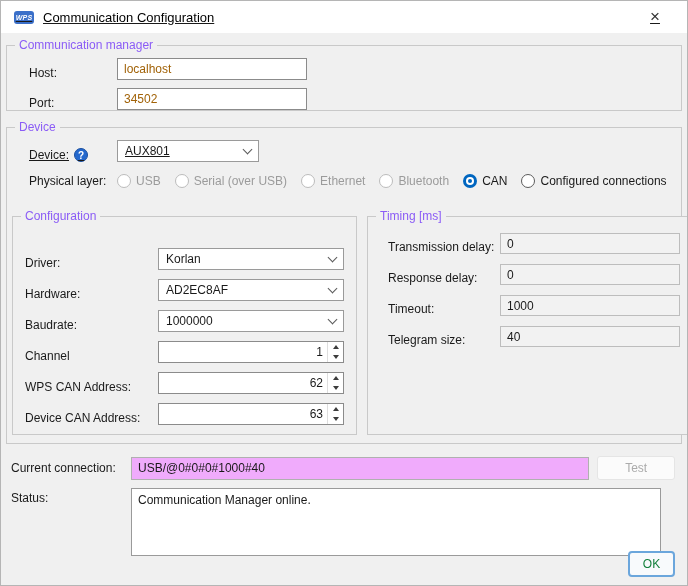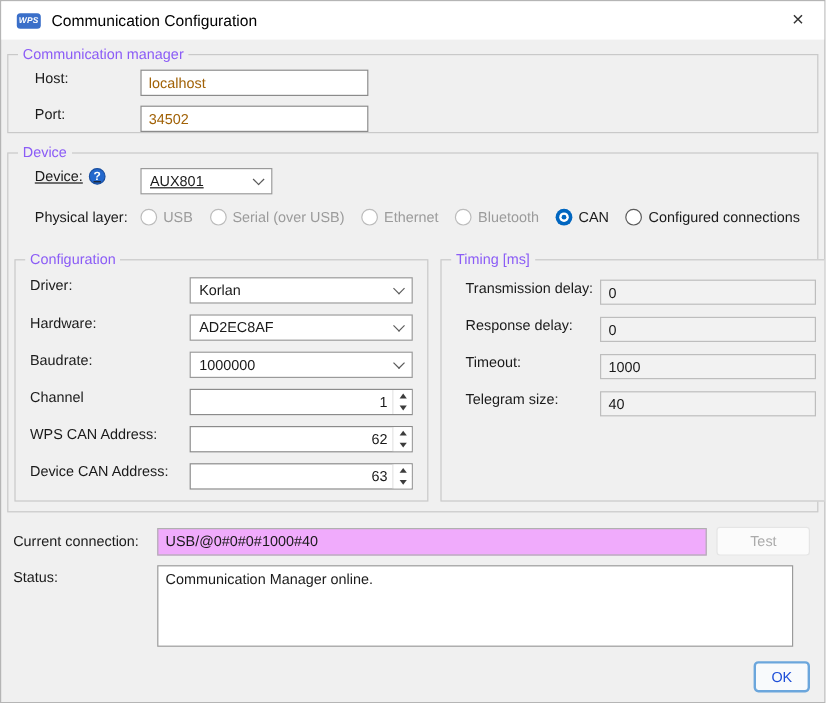--- a/index.html
+++ b/index.html
@@ -2,64 +2,64 @@
 <html><head>
 <meta charset="utf-8">
 <style>
   * { margin:0; padding:0; box-sizing:border-box; }
   html,body { width:688px; height:586px; }
   body { font-family:"Liberation Sans", sans-serif; font-size:12px; color:#1a1a1a; }
 
   .dialog { width:688px; height:586px; background:#f0f0f0; border:1px solid #b5b5b5; position:relative; overflow:hidden; }
 
   
-  .titlebar { height:32px; background:#ffffff; display:flex; align-items:center; padding:0 8px 0 13px; }
+  .titlebar { height:32px; background:#ffffff; display:flex; align-items:center; padding:0 18px 0 13px;text-decoration:underline; }
   .app-icon { width:20px; height:13px; background:#3a6fc9; border-radius:3px; color:#fff;
               font-size:7px; font-weight:bold; font-style:italic; letter-spacing:.2px;
               display:flex; align-items:center; justify-content:center; margin-right:9px; flex:0 0 auto; }
   .win-title { font-size:13px; color:#000; }
   .close-btn { margin-left:auto; width:28px; text-align:center; font-size:17px; font-weight:300; color:#333; line-height:28px; }
 
   
   .group { border:1px solid #c9c9c9; position:relative; background:#f0f0f0; }
   .group-label { position:absolute; top:-8px; left:8px; background:#f0f0f0; padding:0 4px; color:#8b5cf6; white-space:nowrap; }
 
   .grp-comm { margin:12px 5px 0 5px; height:66px; padding:12px 0 0 22px; }
   .grp-device { margin:16px 5px 0 5px; padding:12px 0 8px 0; }
 
-  .row { display:flex; align-items:flex-start; margin-bottom:8px; }
+  .row { display:flex; align-items:flex-end; margin-bottom:8px; }
   .lbl { flex:0 0 auto; }
   .lbl-88 { width:88px; }
   .text-input { width:190px; height:22px; background:#fff; border:1px solid #8b8b8b; font-family:"Liberation Sans",sans-serif; font-size:12px; padding:0 6px; color:#a16207; }
 
   
   .device-row { padding-left:22px; margin-bottom:12px;text-decoration:underline; }
   .lbl-with-icon { width:88px; display:flex; align-items:center; gap:5px; }
   .help-icon { width:14px; height:14px; border-radius:50%; background:#2468cd; color:#fff; font-size:10px; font-weight:bold;
                display:flex; align-items:center; justify-content:center; border:1px solid #1a4fa0; }
   .dropdown { height:22px; background:#fff; border:1px solid #9a9a9a; display:flex; align-items:center;
               justify-content:space-between; padding:0 7px 0 7px; }
-  .dd-125 { width:110px; }
+  .dd-125 { width:142px; }
   .dd-188 { width:188px; }
   .chevron { width:7px; height:7px; border-right:1.4px solid #5a5a5a; border-bottom:1.4px solid #5a5a5a;
              transform:rotate(45deg); margin-top:-4px; flex:0 0 auto; }
 
   
   .phys-row { padding-left:22px; margin-bottom:28px; display:flex; align-items:flex-end; }
   .radio-opt { display:flex; align-items:center; gap:5px; margin-right:14px; }
   .radio { width:14px; height:14px; border-radius:50%; background:#fff; border:1px solid #5c5c5c; flex:0 0 auto; position:relative; }
   .radio.disabled { border-color:#bcbcbc; }
   .radio.on { border:none; background:#0066c0; }
   .radio.on::before { content:""; position:absolute; inset:3px; background:#fff; border-radius:50%; }
   .radio.on::after  { content:""; position:absolute; inset:5px; background:#0066c0; border-radius:50%; }
   .opt-label.disabled { color:#9b9b9b; }
 
   
   .inner-groups { display:flex; align-items:stretch; gap:10px; margin:14px 5px 0 5px; }
-  .grp-config { width:345px; min-height:200px; padding:14px 12px 0 12px; }
+  .grp-config { width:345px; min-height:200px; padding:31px 12px 0 12px; }
   .grp-timing { flex:1; min-height:200px; padding:16px 12px 0 20px; }
   .cfg-row { margin-bottom:9px; }
   .lbl-133 { width:133px; }
   .lbl-112 { width:112px; }
 
   .spin { display:flex; width:188px; height:22px; background:#fff; border:1px solid #8b8b8b; }
   .spin-input { flex:1; border:none; outline:none; text-align:right; font-family:"Liberation Sans",sans-serif; font-size:12px;
                 padding-right:4px; color:#1a1a1a; background:transparent; min-width:0; }
   .spin-btns { width:16px; display:flex; flex-direction:column; border-left:1px solid #dedede; }
   .spin-btn { flex:1; display:flex; align-items:center; justify-content:center; background:#fff; }
@@ -75,21 +75,21 @@
   .conn-field { width:460px; height:23px; background:#f0abfc; border:1px solid #b0b0b0; display:flex; align-items:center; padding:0 6px; margin-right:8px; }
   .test-btn { width:78px; height:24px; background:#fbfbfb; border:1px solid #e5e5e5; border-radius:3px; color:#ababab;
               font-family:"Liberation Sans",sans-serif; font-size:12px; display:flex; align-items:center; justify-content:center;text-align:center; }
   .status-row { align-items:flex-start; margin-top:8px; }
   .status-row .lbl-120 { padding-top:3px; }
   .status-area { width:530px; height:68px; background:#fff; border:1px solid #9a9a9a; font-family:"Liberation Sans",sans-serif;
                  font-size:12px; color:#1a1a1a; padding:4px 6px; resize:none; outline:none; }
 
   .ok-btn { position:absolute; right:12px; bottom:8px; width:47px; height:26px; background:#f8fafc;
             border:2px solid #6ba6dc; border-radius:4px; font-family:"Liberation Sans",sans-serif; font-size:12px;
-            color:#1d4ed8; display:flex; align-items:center; justify-content:center; }
+            color:#15803d; display:flex; align-items:center; justify-content:center; }
 </style>
 </head>
 <body>
 
 <div class="dialog">
 
   <div class="titlebar">
     <span class="app-icon">WPS</span>
     <span class="win-title">Communication Configuration</span>
     <span class="close-btn">×</span>

